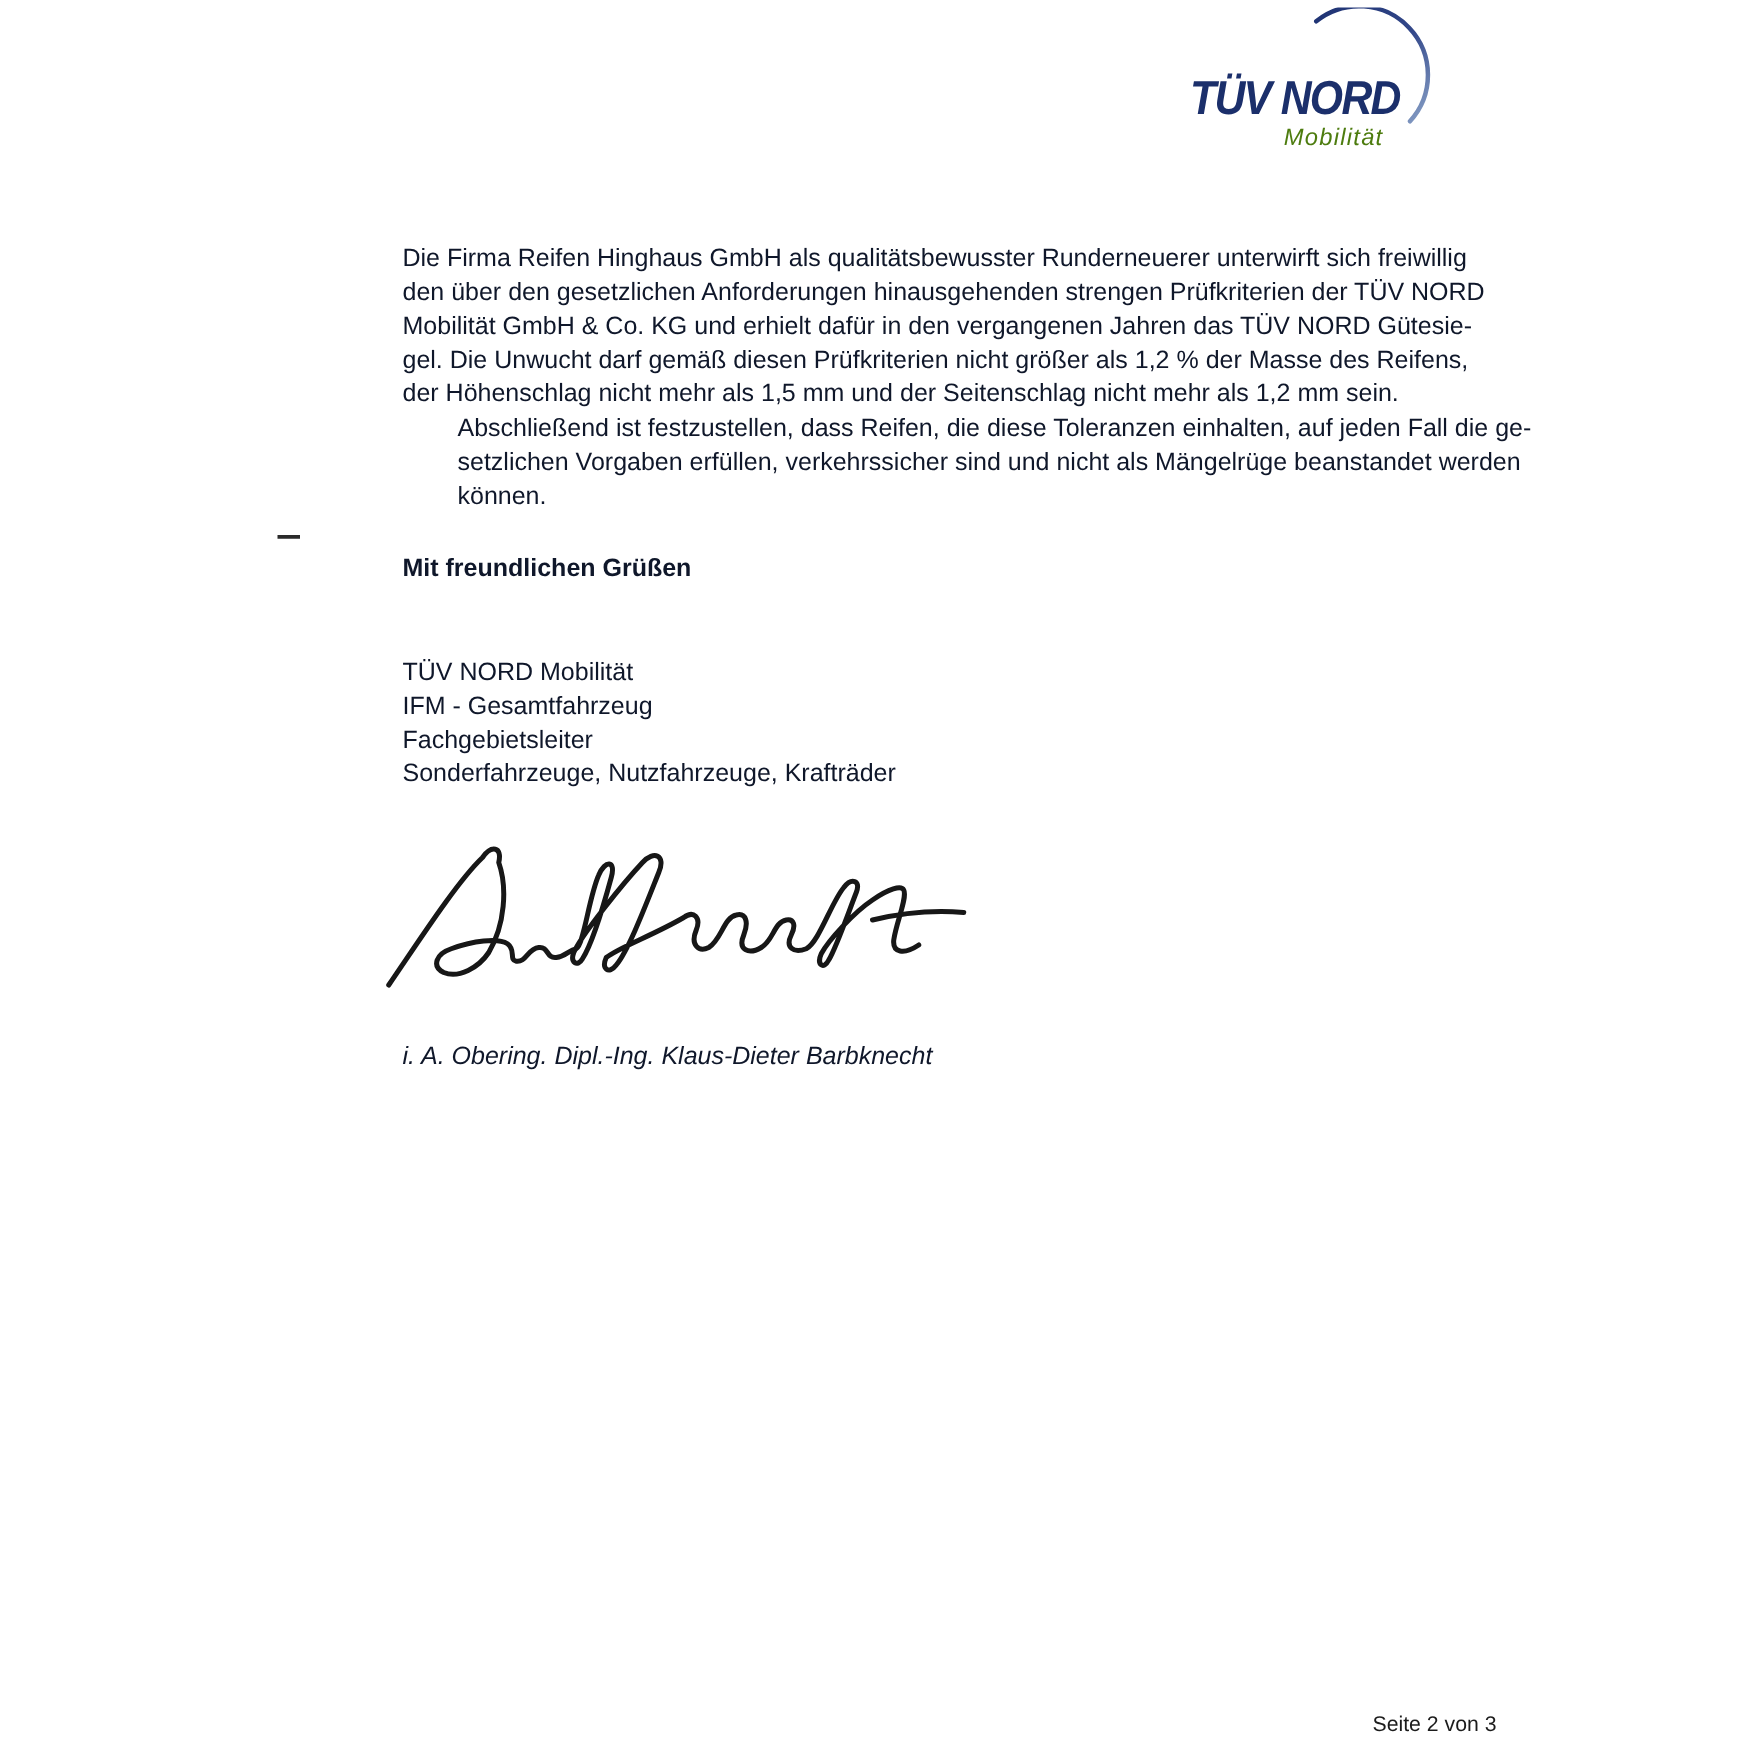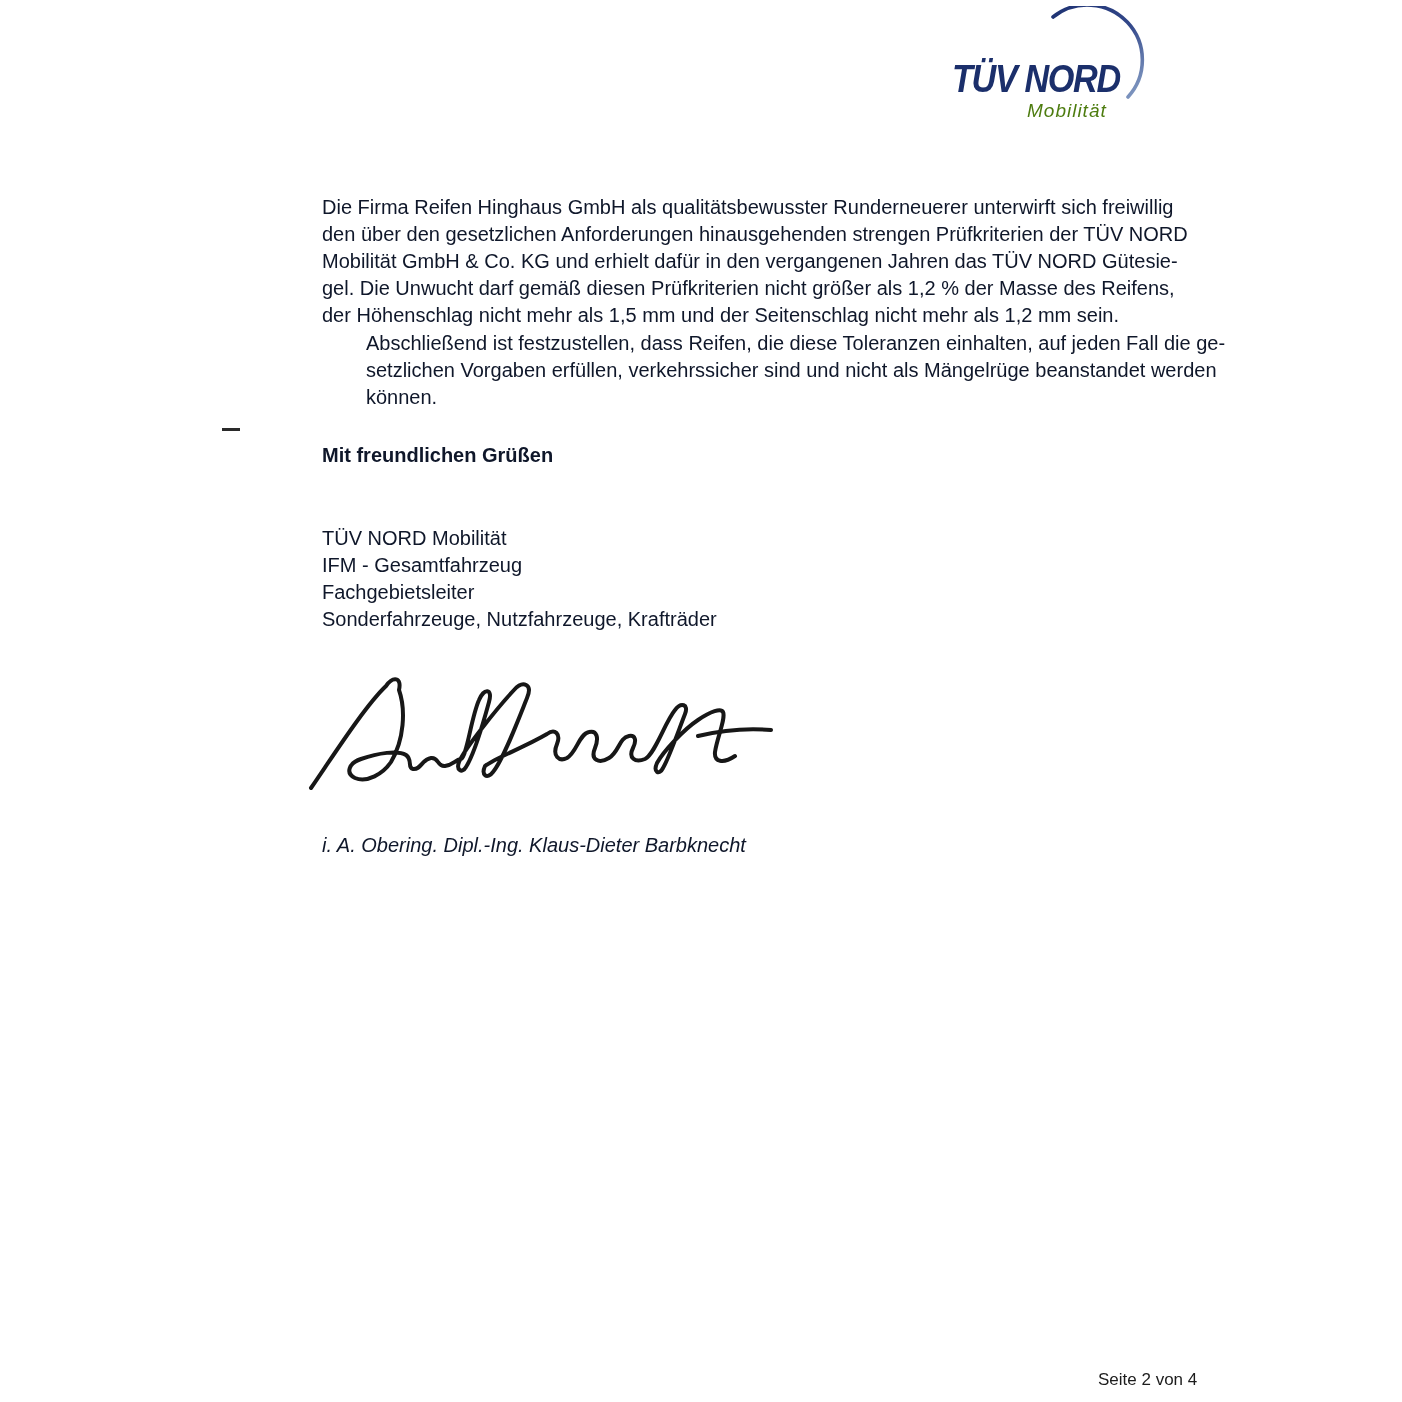--- a/index.html
+++ b/index.html
@@ -171,13 +171,13 @@
              C 360,84 380,62 395,52
              C 408,43 418,40 420,44
              C 423,50 414,70 412,84
              C 411,94 420,96 432,88"></path>
     <path d="M 395,68 C 420,62 445,60 468,62"></path>
   </g>
 </svg>
 
 <div class="para signer-line">i. A. Obering. Dipl.-Ing. Klaus-Dieter Barbknecht</div>
 
-<div class="footer">Seite 2 von 4</div>
+<div class="footer">Seite 2 von 3</div>
 
 </body></html>

